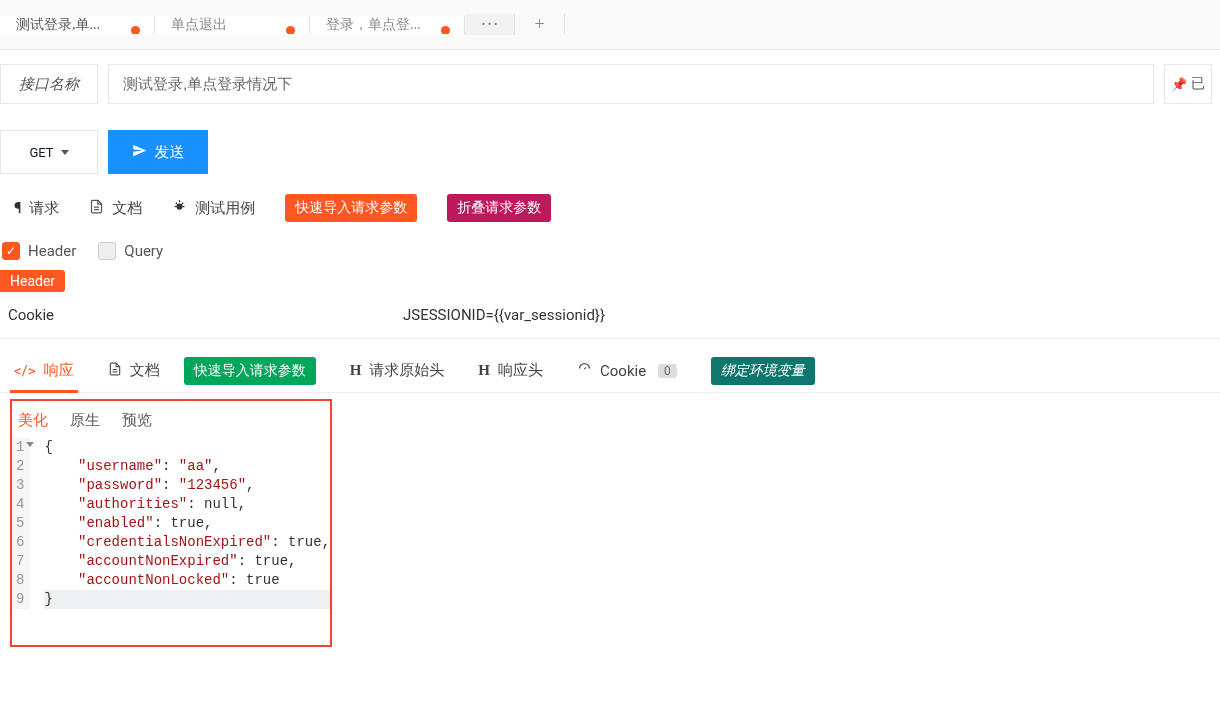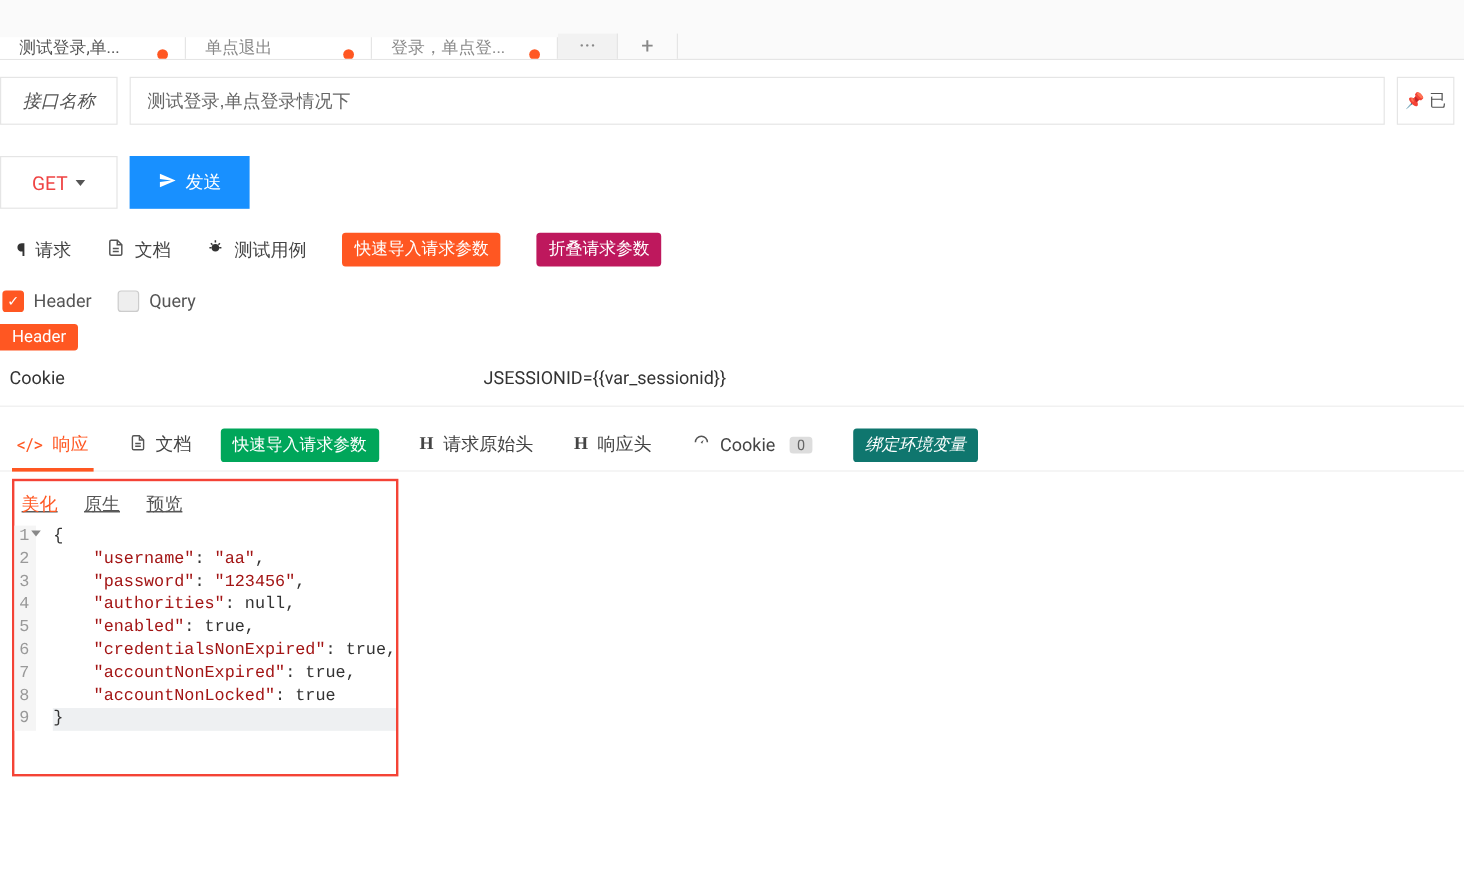--- a/index.html
+++ b/index.html
@@ -9,24 +9,25 @@
       color: #333;
       background: #fff;
       width: 1220px;
       height: 727px;
       overflow: hidden;
     }
 
     
     .tabs-bar {
       display: flex;
-      align-items: flex-end;
+      align-items: center;
       height: 50px;
       border-bottom: 1px solid #e5e5e5;
       background: #fafafa;
+      font-family: Liberation Serif, serif;
     }
     .doc-tab {
       position: relative;
       display: flex;
       align-items: center;
       padding: 0 34px 0 16px;
       width: 155px;
       font-size: 14px;
       color: #888;
       border-right: 1px solid #e5e5e5;
@@ -107,22 +108,22 @@
       height: 56px;
       margin-top: 12px;
     }
     .method-sel {
       width: 98px;
       border: 1px solid #e5e5e5;
       display: flex;
       align-items: center;
       justify-content: center;
       gap: 4px;
-      font-size: 16px;
-      color: #ef4444;
+      font-size: 13px;
+      color: #0f172a;
       cursor: pointer;
       text-align: center;
     }
     .caret {
       width: 0; height: 0;
       border-left: 4px solid transparent;
       border-right: 4px solid transparent;
       border-top: 5px solid #555;
       margin-left: 3px;
     }
@@ -298,21 +299,20 @@
       border: 2px solid #f44336;
       margin: 6px 0 0 10px;
       width: 322px;
       height: 248px;
       padding-top: 6px;
     }
     .view-tabs {
       display: flex;
       gap: 22px;
       padding: 4px 6px 8px 6px;
-      text-decoration: underline;
     }
     .view-tab {
       font-size: 15px;
       color: #555;
       cursor: pointer;
     }
     .view-tab.active { color: #ff5722; }
 
     .code-editor {
       display: flex;

